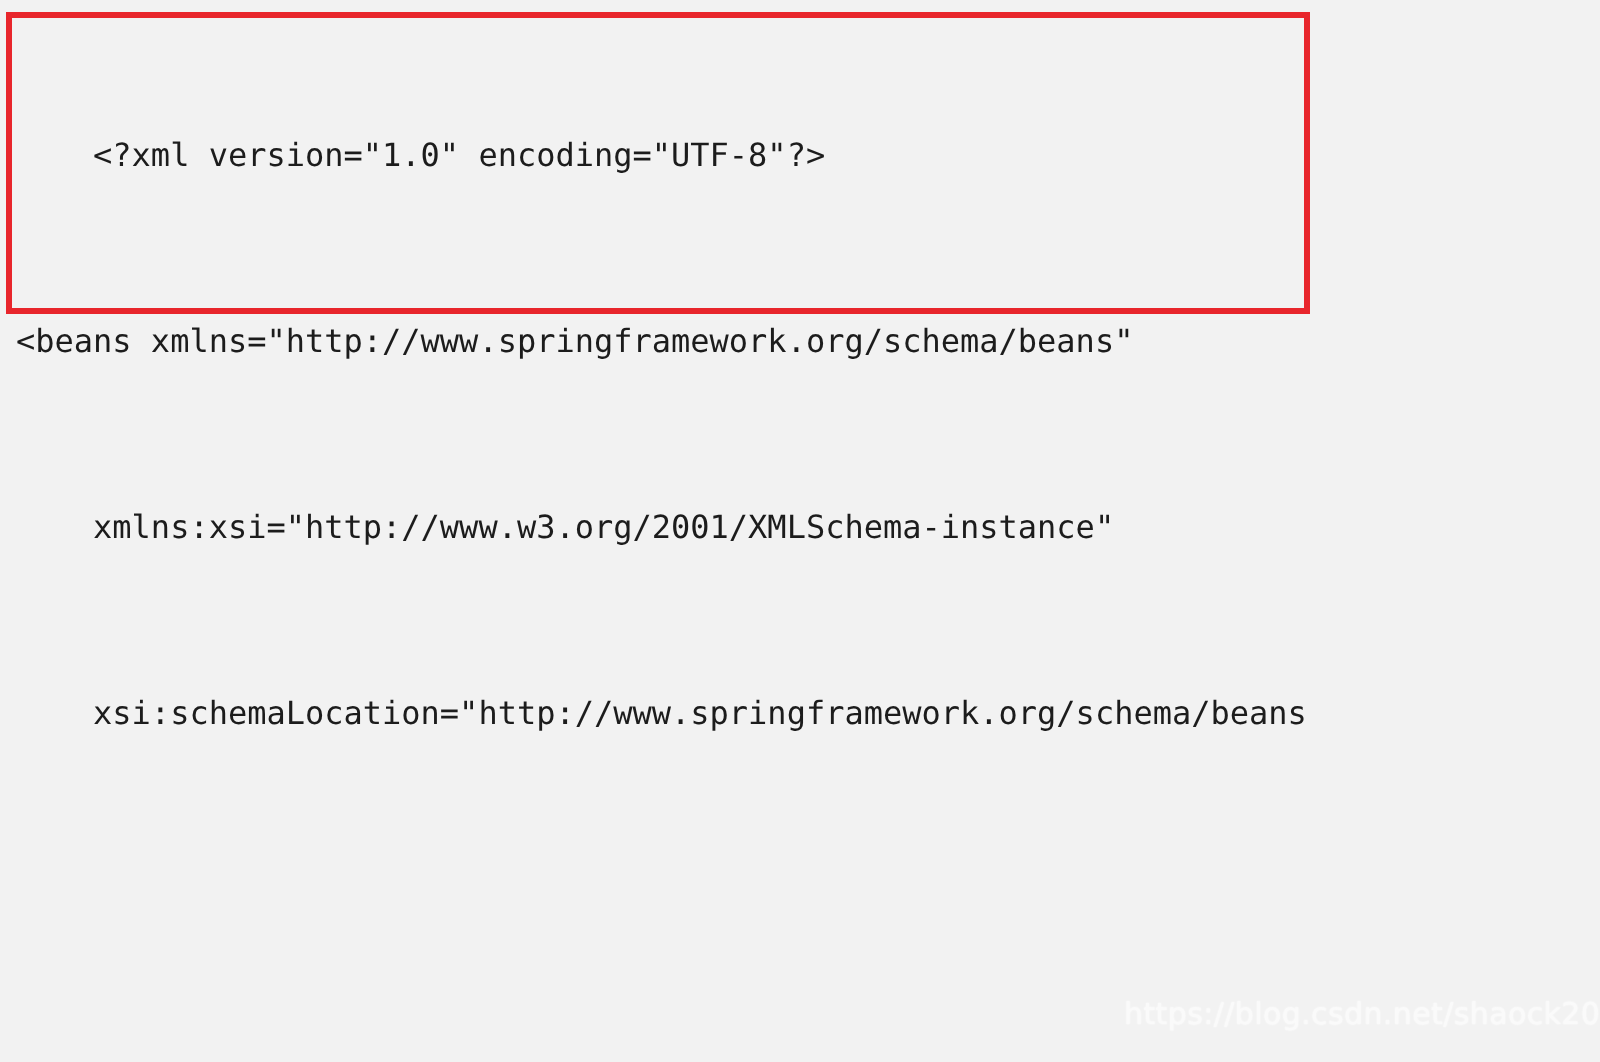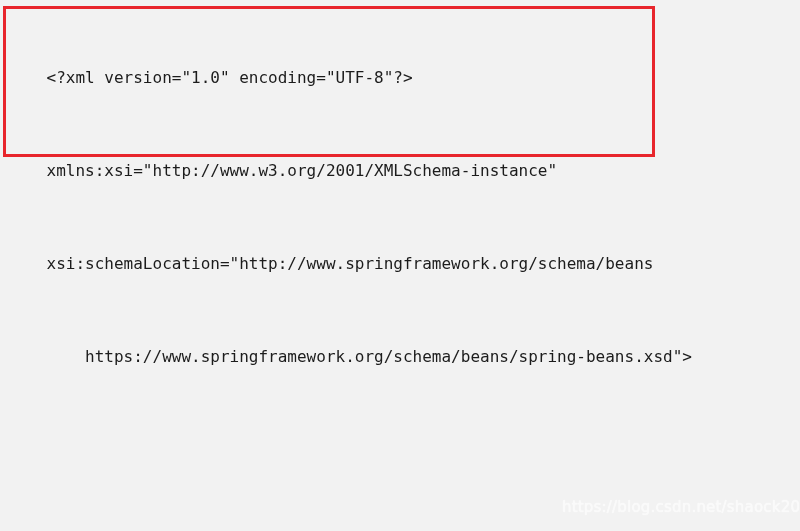--- a/index.html
+++ b/index.html
@@ -79,23 +79,23 @@
     opacity: 0.95;
   }
 </style>
 </head>
 <body>
 
 <div id="screen">
 
   <div class="code-block">
     <div class="code-line">    &lt;?xml version="1.0" encoding="UTF-8"?&gt;</div>
+    <div class="code-line">&lt;beans xmlns="http://www.springframework.org/schema/beans"</div>
     <div class="code-line">    xmlns:xsi="http://www.w3.org/2001/XMLSchema-instance"</div>
     <div class="code-line">    xsi:schemaLocation="http://www.springframework.org/schema/beans</div>
-    <div class="code-line">        https://www.springframework.org/schema/beans/spring-beans.xsd"&gt;</div>
     <div class="code-line blank"></div>
 
     
 
     
     
     
     
     
     

